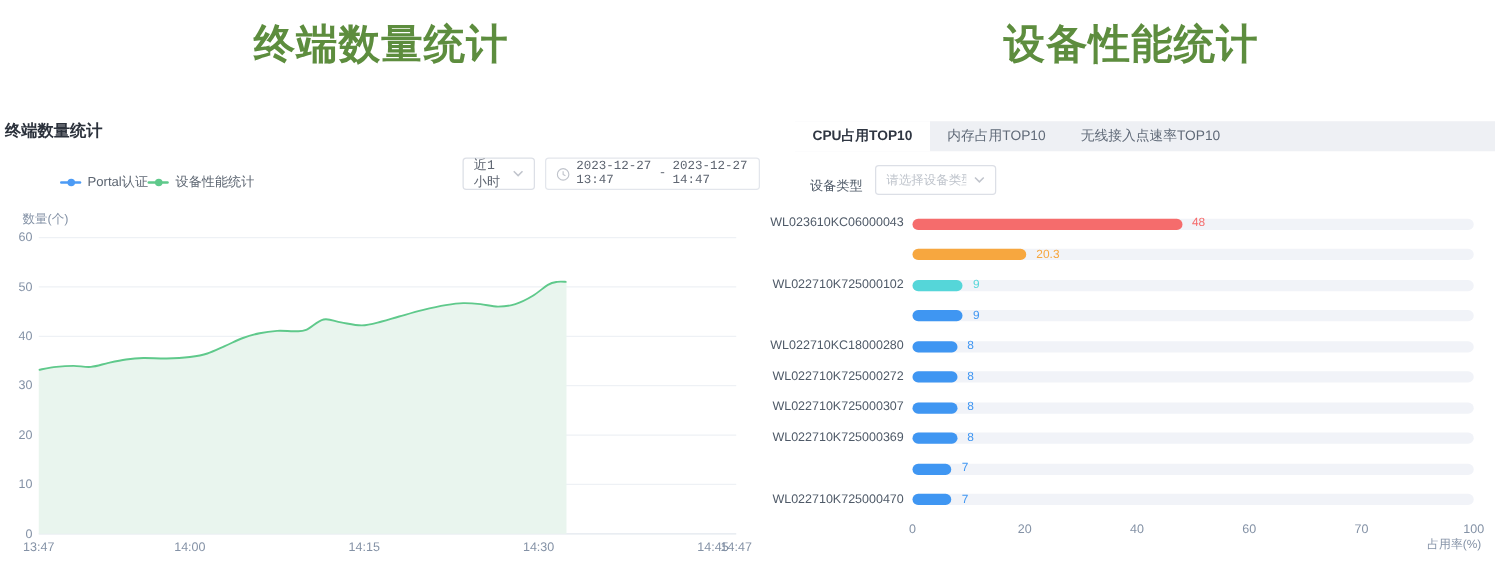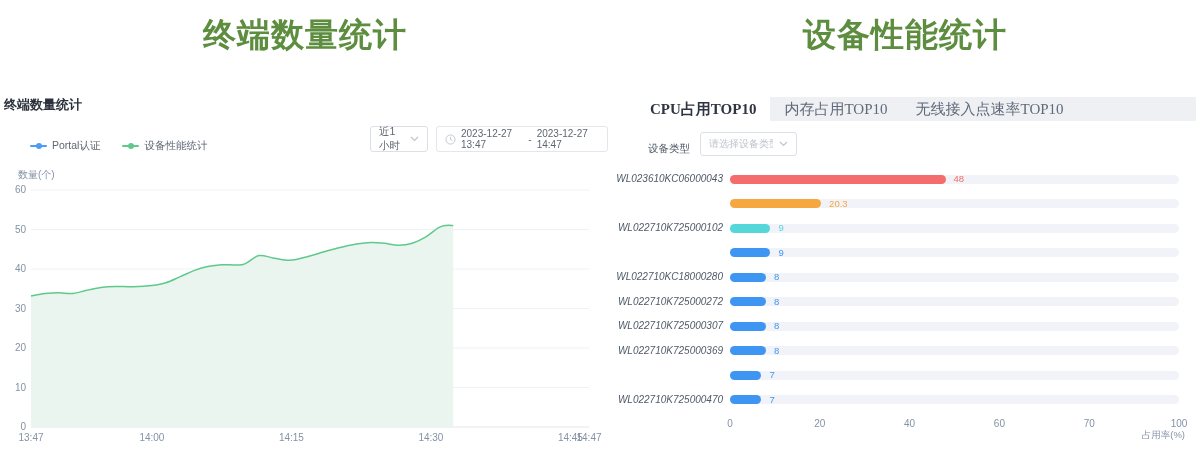--- a/index.html
+++ b/index.html
@@ -7,48 +7,48 @@
   body { font-family:"Liberation Sans","DejaVu Sans",sans-serif; }
   .page { position:relative; width:1200px; height:456px; background:#fff; overflow:hidden; }
   .half { position:absolute; top:0; height:384px; }
   .half.left { left:0; width:610px; }
   .half.right { left:610px; width:590px; }
   .big-title { position:absolute; top:13px; left:0; width:100%; text-align:center;
                font-size:33px; font-weight:bold; color:#5d8d3e; letter-spacing:1px; }
   .panel-title { position:absolute; left:4px; top:96px; font-size:13px; font-weight:bold; color:#2c323c; }
 
   
-  .controls { position:absolute; top:126px; right:2px; display:flex; gap:8px; }
+  .controls { position:absolute; top:126px; right:2px; display:flex; gap:8px;font-family:Liberation Mono, monospace; }
   .sel { display:flex; align-items:center; justify-content:space-between; height:26px;
          border:1px solid #dcdfe6; border-radius:3px; background:#fff; padding:0 8px;
          font-size:10.5px; color:#5f6672; }
   .sel .chev { display:flex; margin-left:6px; }
   .time-sel { width:58px; }
   .datebox { display:flex; align-items:center; gap:5px; height:26px; width:172px;
              border:1px solid #e3e6ec; border-radius:3px; background:#fff; padding:0 8px;
              font-size:10px; color:#5f6672; justify-content:center; }
-  .legend { position:absolute; left:30px; top:139px; display:flex; gap:22px; align-items:flex-start; }
+  .legend { position:absolute; left:48px; top:139px; display:flex; align-items:flex-start; }
   .legend-item { display:flex; align-items:center; cursor:pointer; }
   .legend-marker { position:relative; width:17px; height:2px; border-radius:1px; }
   .legend-marker i { position:absolute; left:5.5px; top:-2px; width:6px; height:6px; border-radius:50%; display:block; }
   .legend-label { margin-left:5px; font-size:10.5px; color:#5e6773; }
   .lchart { position:absolute; left:0; top:165px; }
 
   
   .tabs { position:absolute; left:26px; right:4px; top:97px; height:24px; background:#eef0f4; display:flex; }
-  .tab { padding:0 14px; line-height:24px; font-size:15px; color:#606a78; cursor:pointer; white-space:nowrap;font-family:Liberation Serif, serif; }
+  .tab { padding:0 14px; line-height:24px; font-size:11px; color:#606a78; cursor:pointer; white-space:nowrap; }
   .tab.active { background:#fff; color:#2f3642; font-weight:bold; }
   .filter-row { position:absolute; left:38px; top:132px; display:flex; align-items:flex-end; }
   .filter-label { font-size:10.5px; color:#4f5a68; margin-right:10px; }
   .device-sel { width:97px; height:24px; }
   .device-sel .ph { color:#bfc4cc; font-size:10px; overflow:hidden; white-space:nowrap; }
   .bars { position:absolute; left:0; top:167px; width:590px; height:252px; }
   .bar-row { position:absolute; left:0; width:590px; height:24px; }
   .bar-cat { position:absolute; left:0; top:0; width:113px; line-height:24px; text-align:right;
-             font-size:10px; color:#4f5a68; white-space:nowrap;font-style:italic; }
+             font-size:10px; color:#4f5a68; white-space:nowrap; }
   .bar-track { position:absolute; left:120px; top:7.5px; width:449px; height:9px;
                background:#f1f3f8; border-radius:5px; }
   .bar-fill { position:absolute; left:0; top:0; height:9px; border-radius:5px; }
   .bar-val { position:absolute; top:0; line-height:24px; font-size:9.5px; }
   .bar-xaxis { position:absolute; left:0; top:418px; width:590px; height:14px; }
   .x-tick { position:absolute; transform:translateX(-50%); font-size:10px; color:#8492a6; }
   .bar-xlabel { position:absolute; right:15px; top:429px; font-size:9.5px; color:#8492a6; }
 </style>
 </head>
 <body>

